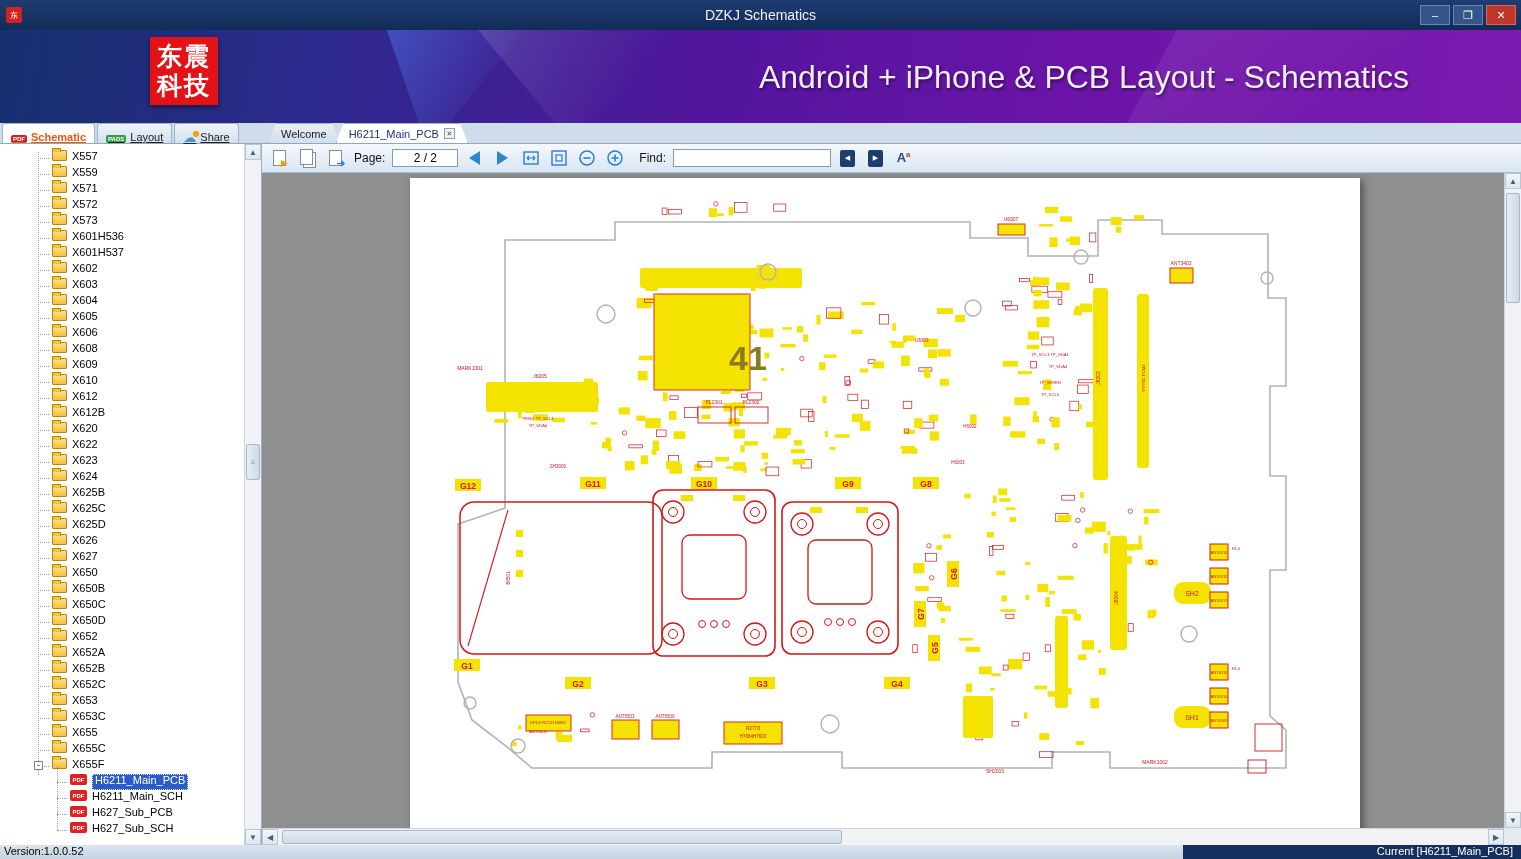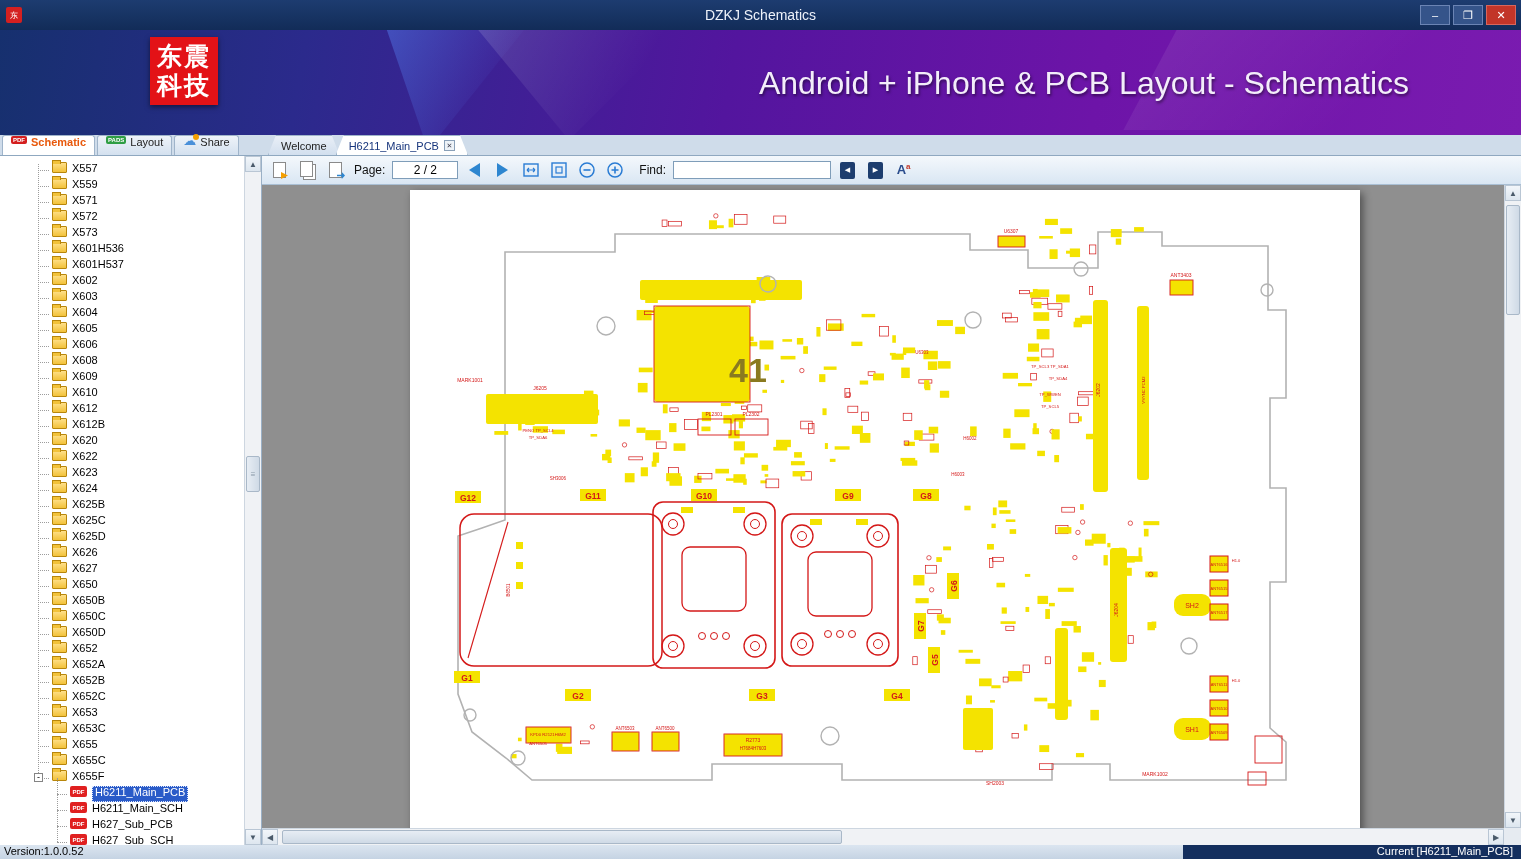--- a/index.html
+++ b/index.html
@@ -12,42 +12,42 @@
     align-items:center; position:relative; flex:none; }
   .app-ico { width:16px; height:16px; margin-left:6px; background:#d42020; color:#fff;
     font-size:8px; display:flex; align-items:center; justify-content:center; border-radius:2px; }
   .title-text { position:absolute; left:50%; transform:translateX(-50%); color:#eef2fa; font-size:14px;text-align:center; }
   .win-btns { margin-left:auto; display:flex; gap:3px; padding-right:5px; }
   .win-btn { width:30px; height:20px; display:flex; align-items:center; justify-content:center;
     color:#fff; font-size:11px; background:#35548a; border:1px solid #6b84b4; cursor:default; }
   .win-btn.close { background:#c23529; border-color:#d8665c; }
 
   
-  .banner { height:105px; flex:none; position:relative; overflow:hidden;
+  .banner { height:93px; flex:none; position:relative; overflow:hidden;
     background:linear-gradient(100deg,#16306e 0%,#2b2a8c 20%,#53159e 48%,#6d14a8 72%,#7a1bb0 100%); }
   .shard { position:absolute; pointer-events:none; }
   .shard.s1 { left:380px; top:-20px; width:160px; height:140px; background:linear-gradient(120deg,rgba(90,140,255,.45),transparent 70%); clip-path:polygon(0 0,100% 0,30% 100%); }
   .shard.s2 { left:470px; top:-10px; width:220px; height:120px; background:linear-gradient(120deg,rgba(255,255,255,.14),transparent 70%); clip-path:polygon(0 0,100% 0,45% 100%); }
   .shard.s3 { left:1150px; top:0; width:320px; height:100px; background:linear-gradient(115deg,rgba(255,255,255,.08),transparent 70%); transform:skewX(-28deg); }
   .logo { position:absolute; left:150px; top:7px; width:68px; height:68px; background:#e31217;
     color:#fff; font-weight:bold; font-size:25px; line-height:1.15; text-align:center;
     display:flex; flex-direction:column; justify-content:center; letter-spacing:2px;
     box-shadow:0 2px 5px rgba(0,0,0,.5); }
   .app-name { position:absolute; left:232px; top:50%; transform:translateY(-50%);
     font-size:40px; font-weight:bold; color:#fff; text-shadow:2px 3px 4px rgba(0,0,0,.55); }
   .banner-subtitle { position:absolute; right:112px; top:50%; transform:translateY(-50%);
     font-size:32px; color:#f3edfa; text-shadow:1px 2px 3px rgba(0,0,0,.5); white-space:nowrap; }
 
   
   .tabrow { height:21px; flex:none; background:#cfdcea; border-bottom:1px solid #8fa8c0;
     display:flex; align-items:flex-end; }
   .side-tabs { width:262px; display:flex; flex:none; padding-left:2px; }
-  .tab { height:20px; display:flex; align-items:flex-start; gap:4px; padding:0 8px; font-size:11px;
+  .tab { height:20px; display:flex; align-items:flex-end; gap:4px; padding:0 8px; font-size:11px;
     background:linear-gradient(#eef3f9,#d4e1ef); border:1px solid #9fb4ca; border-bottom:none;
-    border-radius:3px 3px 0 0; margin-right:2px; color:#222; white-space:nowrap; }
+    border-radius:3px 3px 0 0; margin-right:2px; color:#222; white-space:nowrap;text-decoration:underline; }
   .tab.active { background:#fff; color:#e8590c; font-weight:bold; }
   .pdf-badge { background:#d41f1f; color:#fff; font-size:6px; font-weight:bold; padding:1px 2px; border-radius:2px; }
   .pads-badge { background:#2f9e44; color:#fff; font-size:6px; font-weight:bold; padding:1px 2px; border-radius:2px; }
   .cloud-ico { color:#4a90d9; font-size:13px; line-height:10px; position:relative; }
   .cloud-ico::after { content:""; position:absolute; right:-3px; top:-2px; width:6px; height:6px;
     background:#f59f00; border-radius:50%; }
   .doc-tabs { display:flex; margin-left:6px;align-items:flex-end; }
   .doc-tab { height:20px; display:flex; align-items:center; gap:5px; padding:0 12px; font-size:11px;
     background:linear-gradient(#e9eff7,#d2dfee); border:1px solid #9fb4ca; border-bottom:none;
     clip-path:polygon(8px 0,calc(100% - 8px) 0,100% 100%,0 100%); color:#222; margin-right:-4px; }

